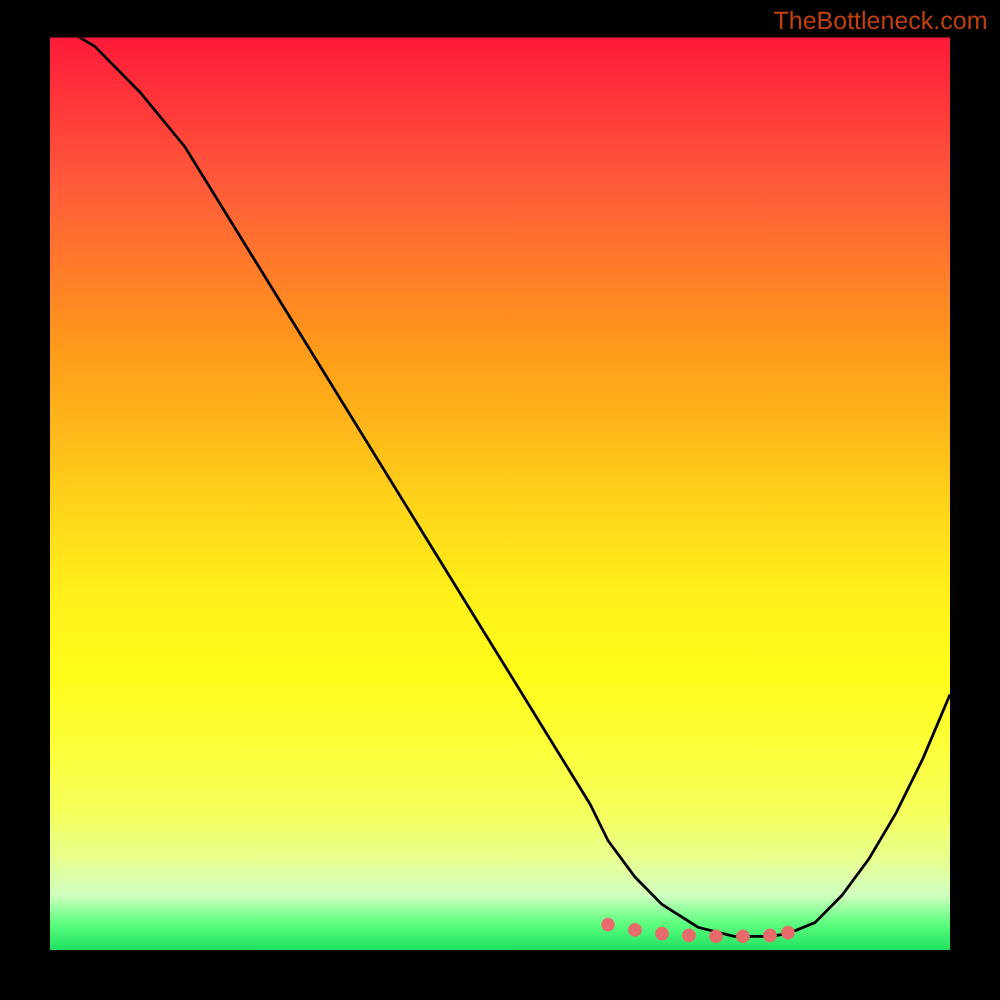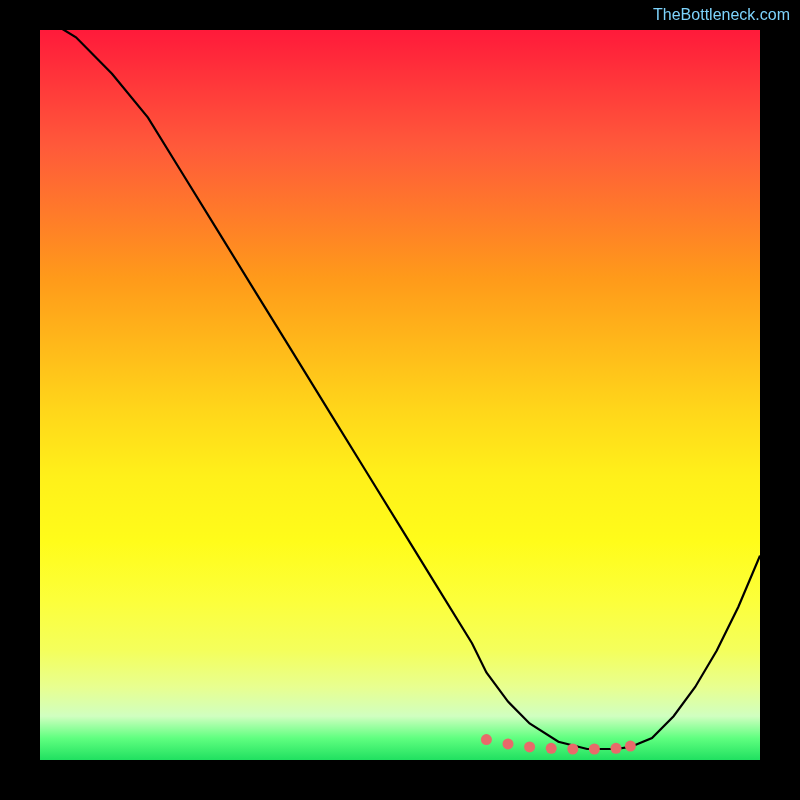--- a/index.html
+++ b/index.html
@@ -1,17 +1,17 @@
 <!DOCTYPE html>
 <html><head>
 <meta charset="utf-8">
 <style>
   * { margin: 0; padding: 0; box-sizing: border-box; }
   body { width: 800px; height: 800px; background: #000; position: relative; font-family: Arial, sans-serif; }
-  .attribution { position: absolute; top: 6px; right: 10px; color: #7dd3fc; font-size: 16px; font-weight: 500; z-index: 10; }
+  .attribution { position: absolute; top: 6px; right: 10px; color: #c2410c; font-size: 20px; font-weight: 500; z-index: 10; }
   .chart-area { position: absolute; left: 40px; top: 30px; width: 720px; height: 730px; }
   .gradient-bg { position: absolute; inset: 0; background: linear-gradient(to bottom,
       #ff1a3a 0%,
       #ff3a3a 8%,
       #ff5a3a 16%,
       #ff7a2a 25%,
       #ff9a1a 34%,
       #ffb81a 43%,
       #ffd61a 52%,
       #fff01a 61%,

